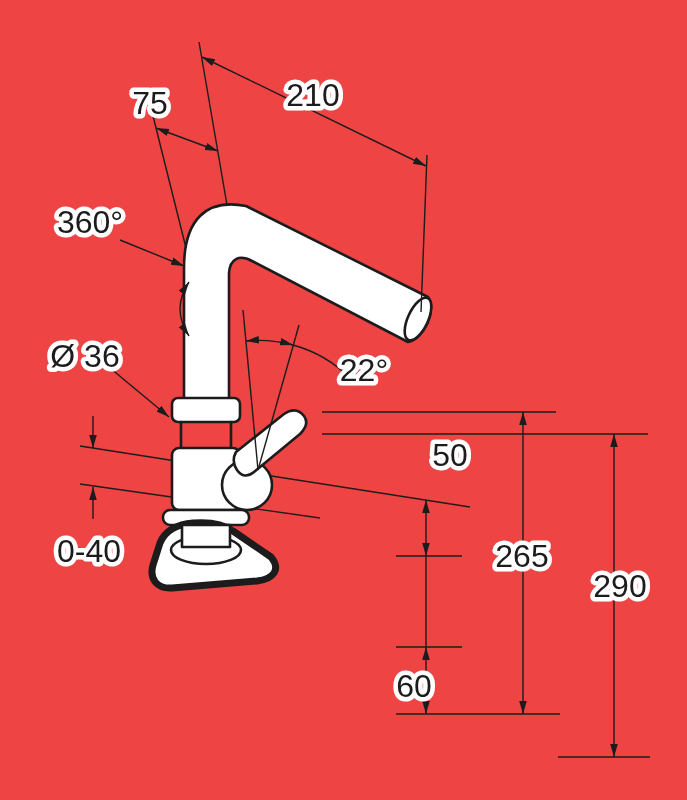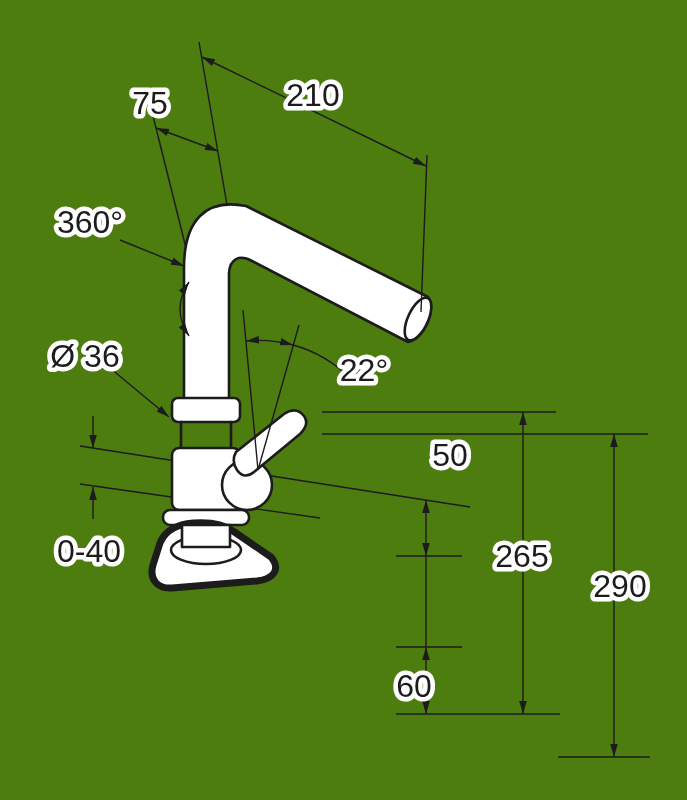--- a/index.html
+++ b/index.html
@@ -4,21 +4,21 @@
 <style>
   html, body {
     margin: 0;
     padding: 0;
     background: #ffffff;
   }
   .stage {
     width: 687px;
     height: 800px;
     position: relative;
-    background: #4d7c0f;
+    background: #ef4444;
     overflow: hidden;
   }
   svg text {
     font-family: "Liberation Sans", sans-serif;
     font-size: 32px;
     fill: #1c1c1c;
     text-anchor: middle;
     paint-order: stroke fill;
     stroke: #ffffff;
     stroke-width: 9px;

